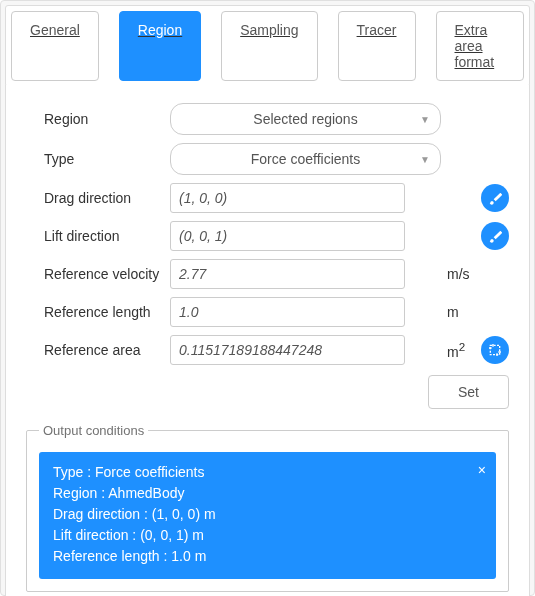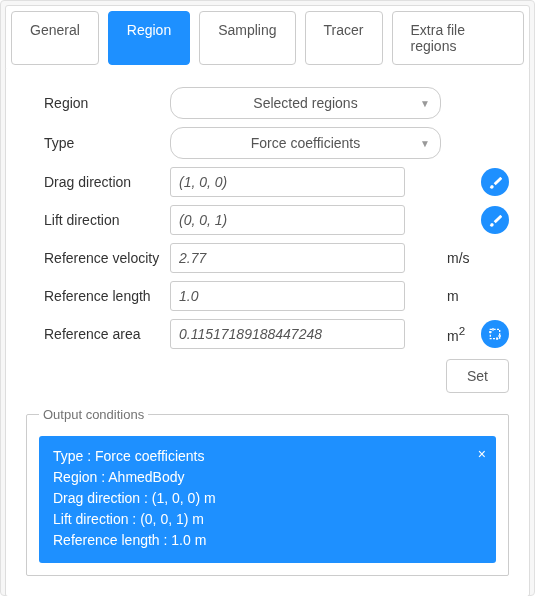--- a/index.html
+++ b/index.html
@@ -13,25 +13,26 @@
   .panel {
     width: 535px;
     height: 596px;
     border: 1px solid #e0e0e0;
     border-radius: 4px;
     background: #f7f7f7;
     padding: 4px;
   }
   .tabs {
     display: flex;
-    gap: 5px;
+    gap: 16px;
     background: #fff;
     border: 1px solid #ddd;
     border-radius: 3px;
     padding: 3px;
+    text-decoration: underline;
   }
   .tab {
     padding: 10px 18px;
     border: 1px solid #ccc;
     border-radius: 4px;
     margin: 2px;
     background: #fff;
     cursor: pointer;
     font-size: 14px;
     color: #555;
@@ -108,21 +109,21 @@
     cursor: pointer;
     flex-shrink: 0;
   }
   .icon-btn svg { width: 16px; height: 16px; }
   .btn-row {
     display: flex;
     justify-content: flex-end;
     margin: 10px 0 14px 0;
   }
   .set-btn {
-    padding: 8px 20px;
+    padding: 8px 29px;
     border: 1px solid #ccc;
     border-radius: 4px;
     background: #fff;
     cursor: pointer;
     font-size: 14px;
     color: #555;
   }
   fieldset.output {
     border: 1px solid #ccc;
     border-radius: 2px;
@@ -155,21 +156,21 @@
 </style>
 </head>
 <body>
 
 <div class="panel">
   <div class="tabs">
     <div class="tab">General</div>
     <div class="tab active">Region</div>
     <div class="tab">Sampling</div>
     <div class="tab">Tracer</div>
-    <div class="tab">Extra file regions</div>
+    <div class="tab">Extra area format</div>
   </div>
 
   <div class="content">
 
     <div class="row">
       <div class="label">Region</div>
       <div class="select">
         <span>Selected regions</span>
         <span class="caret">▼</span>
       </div>

